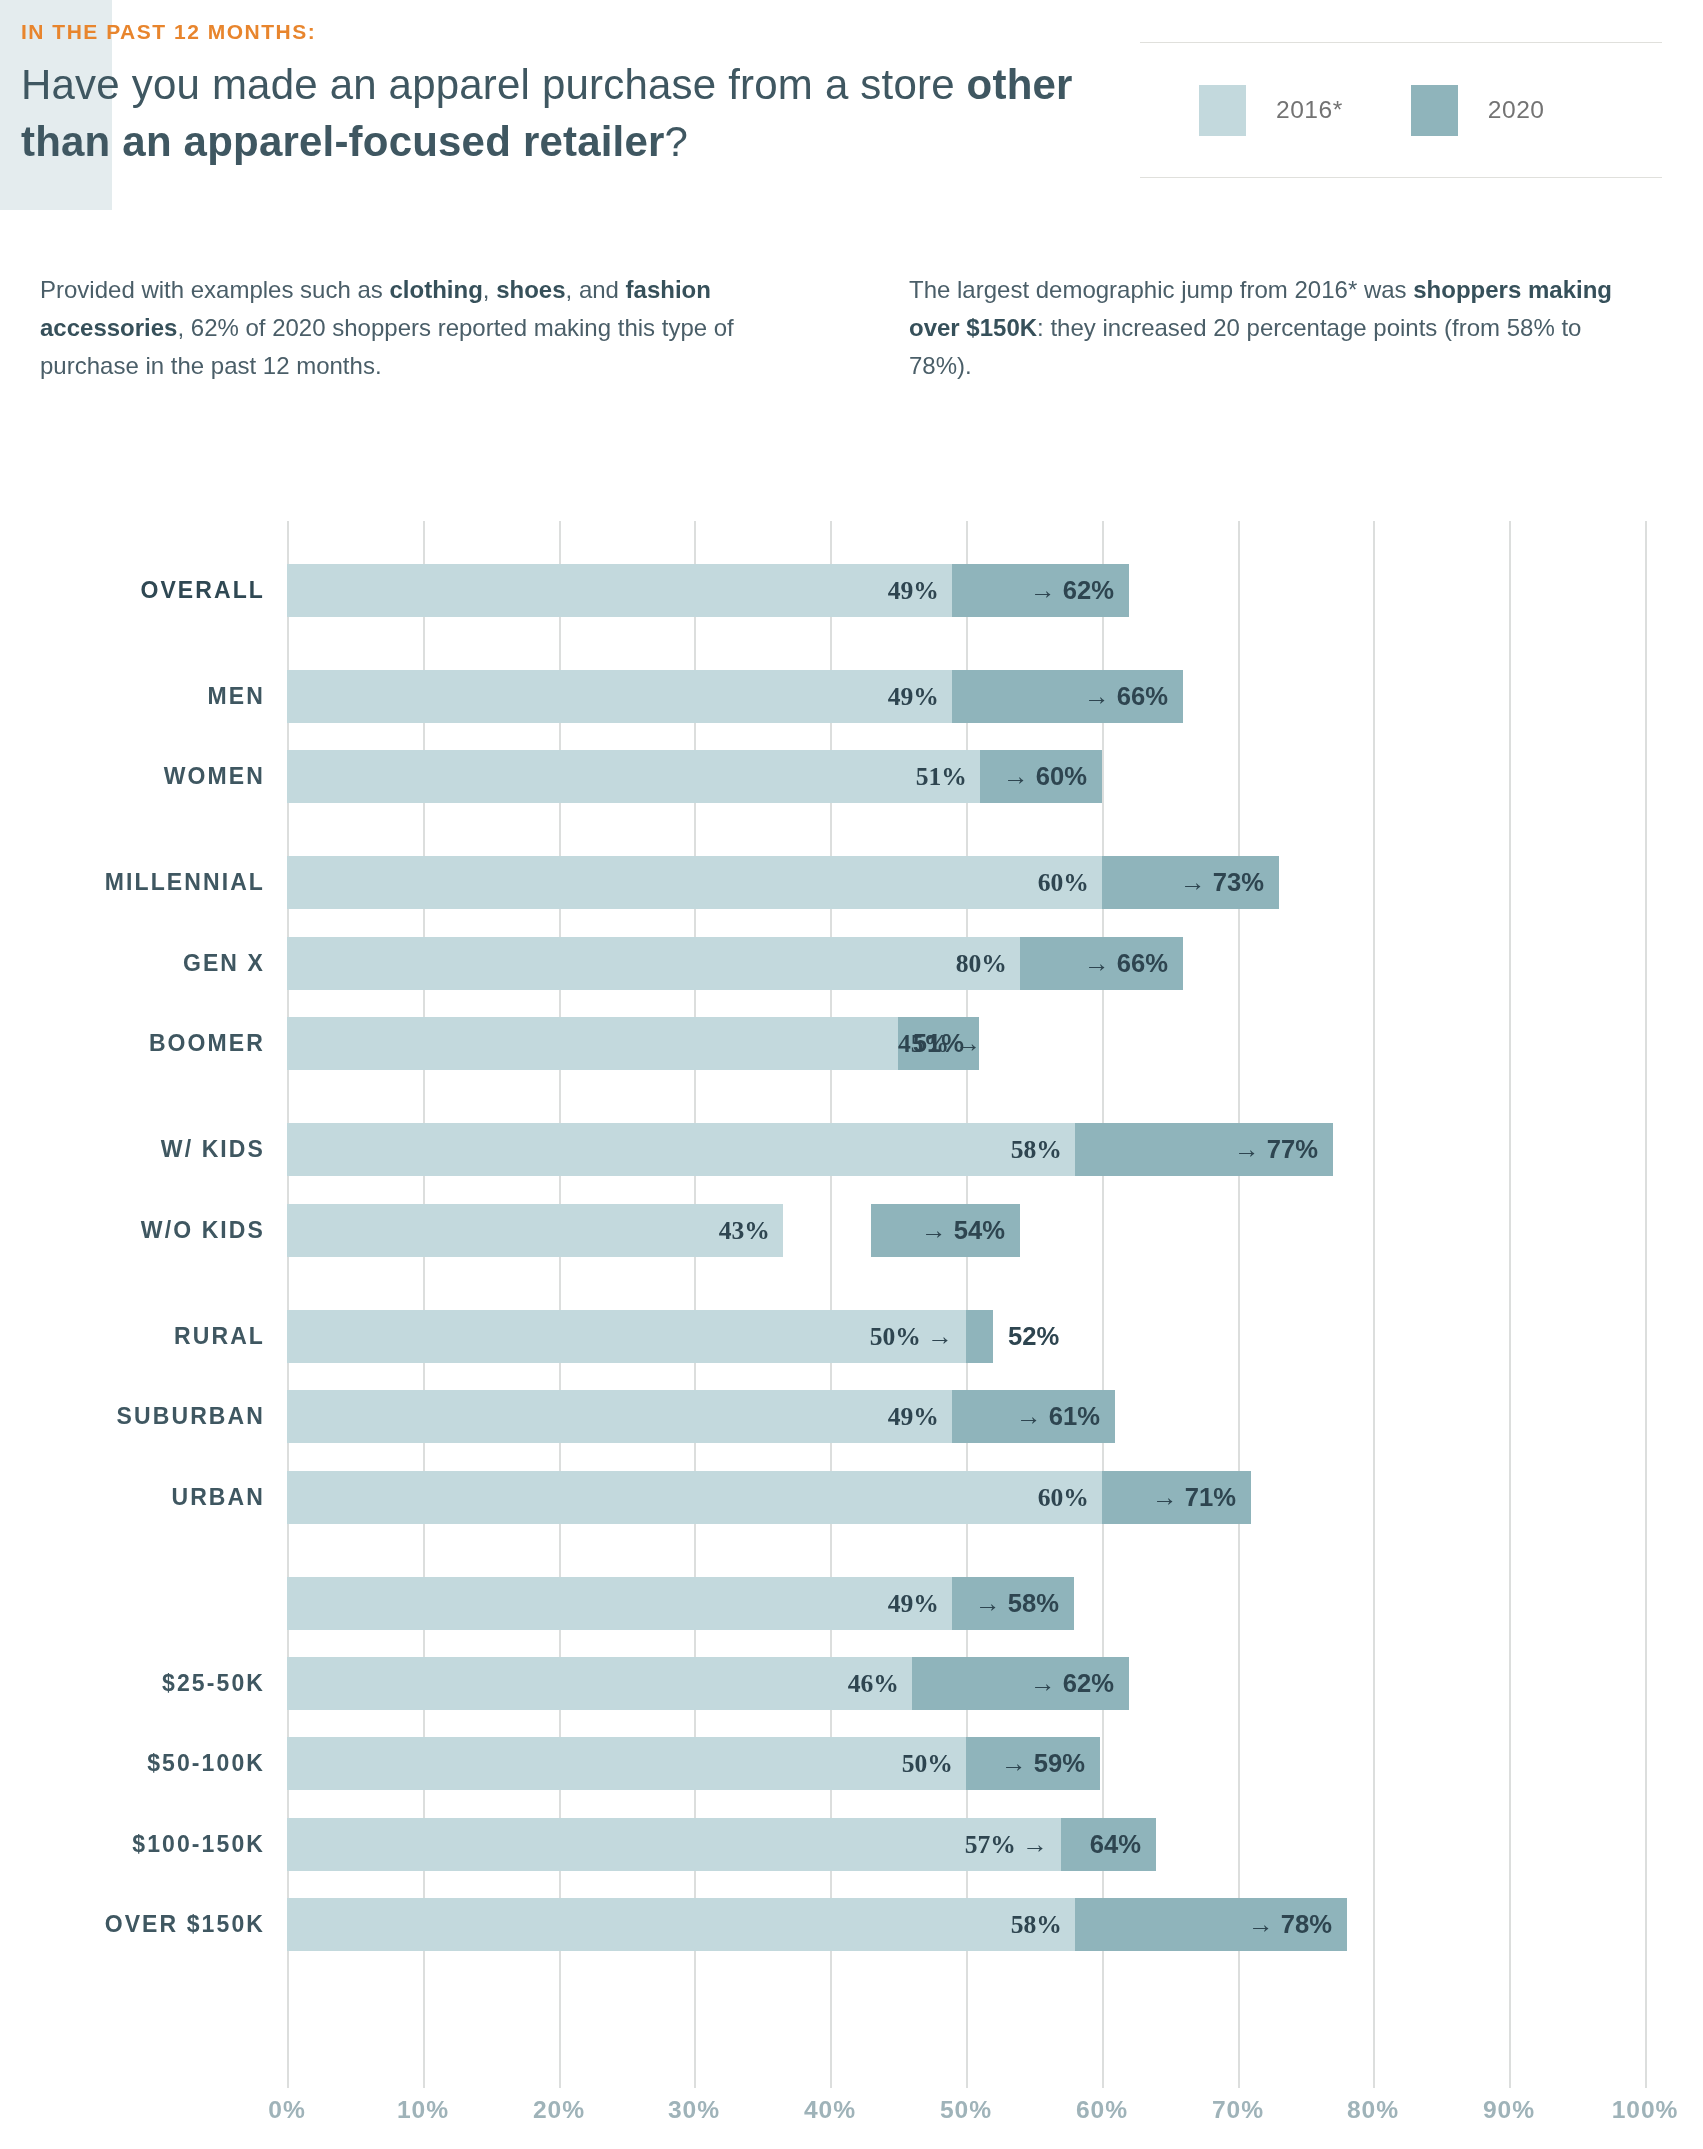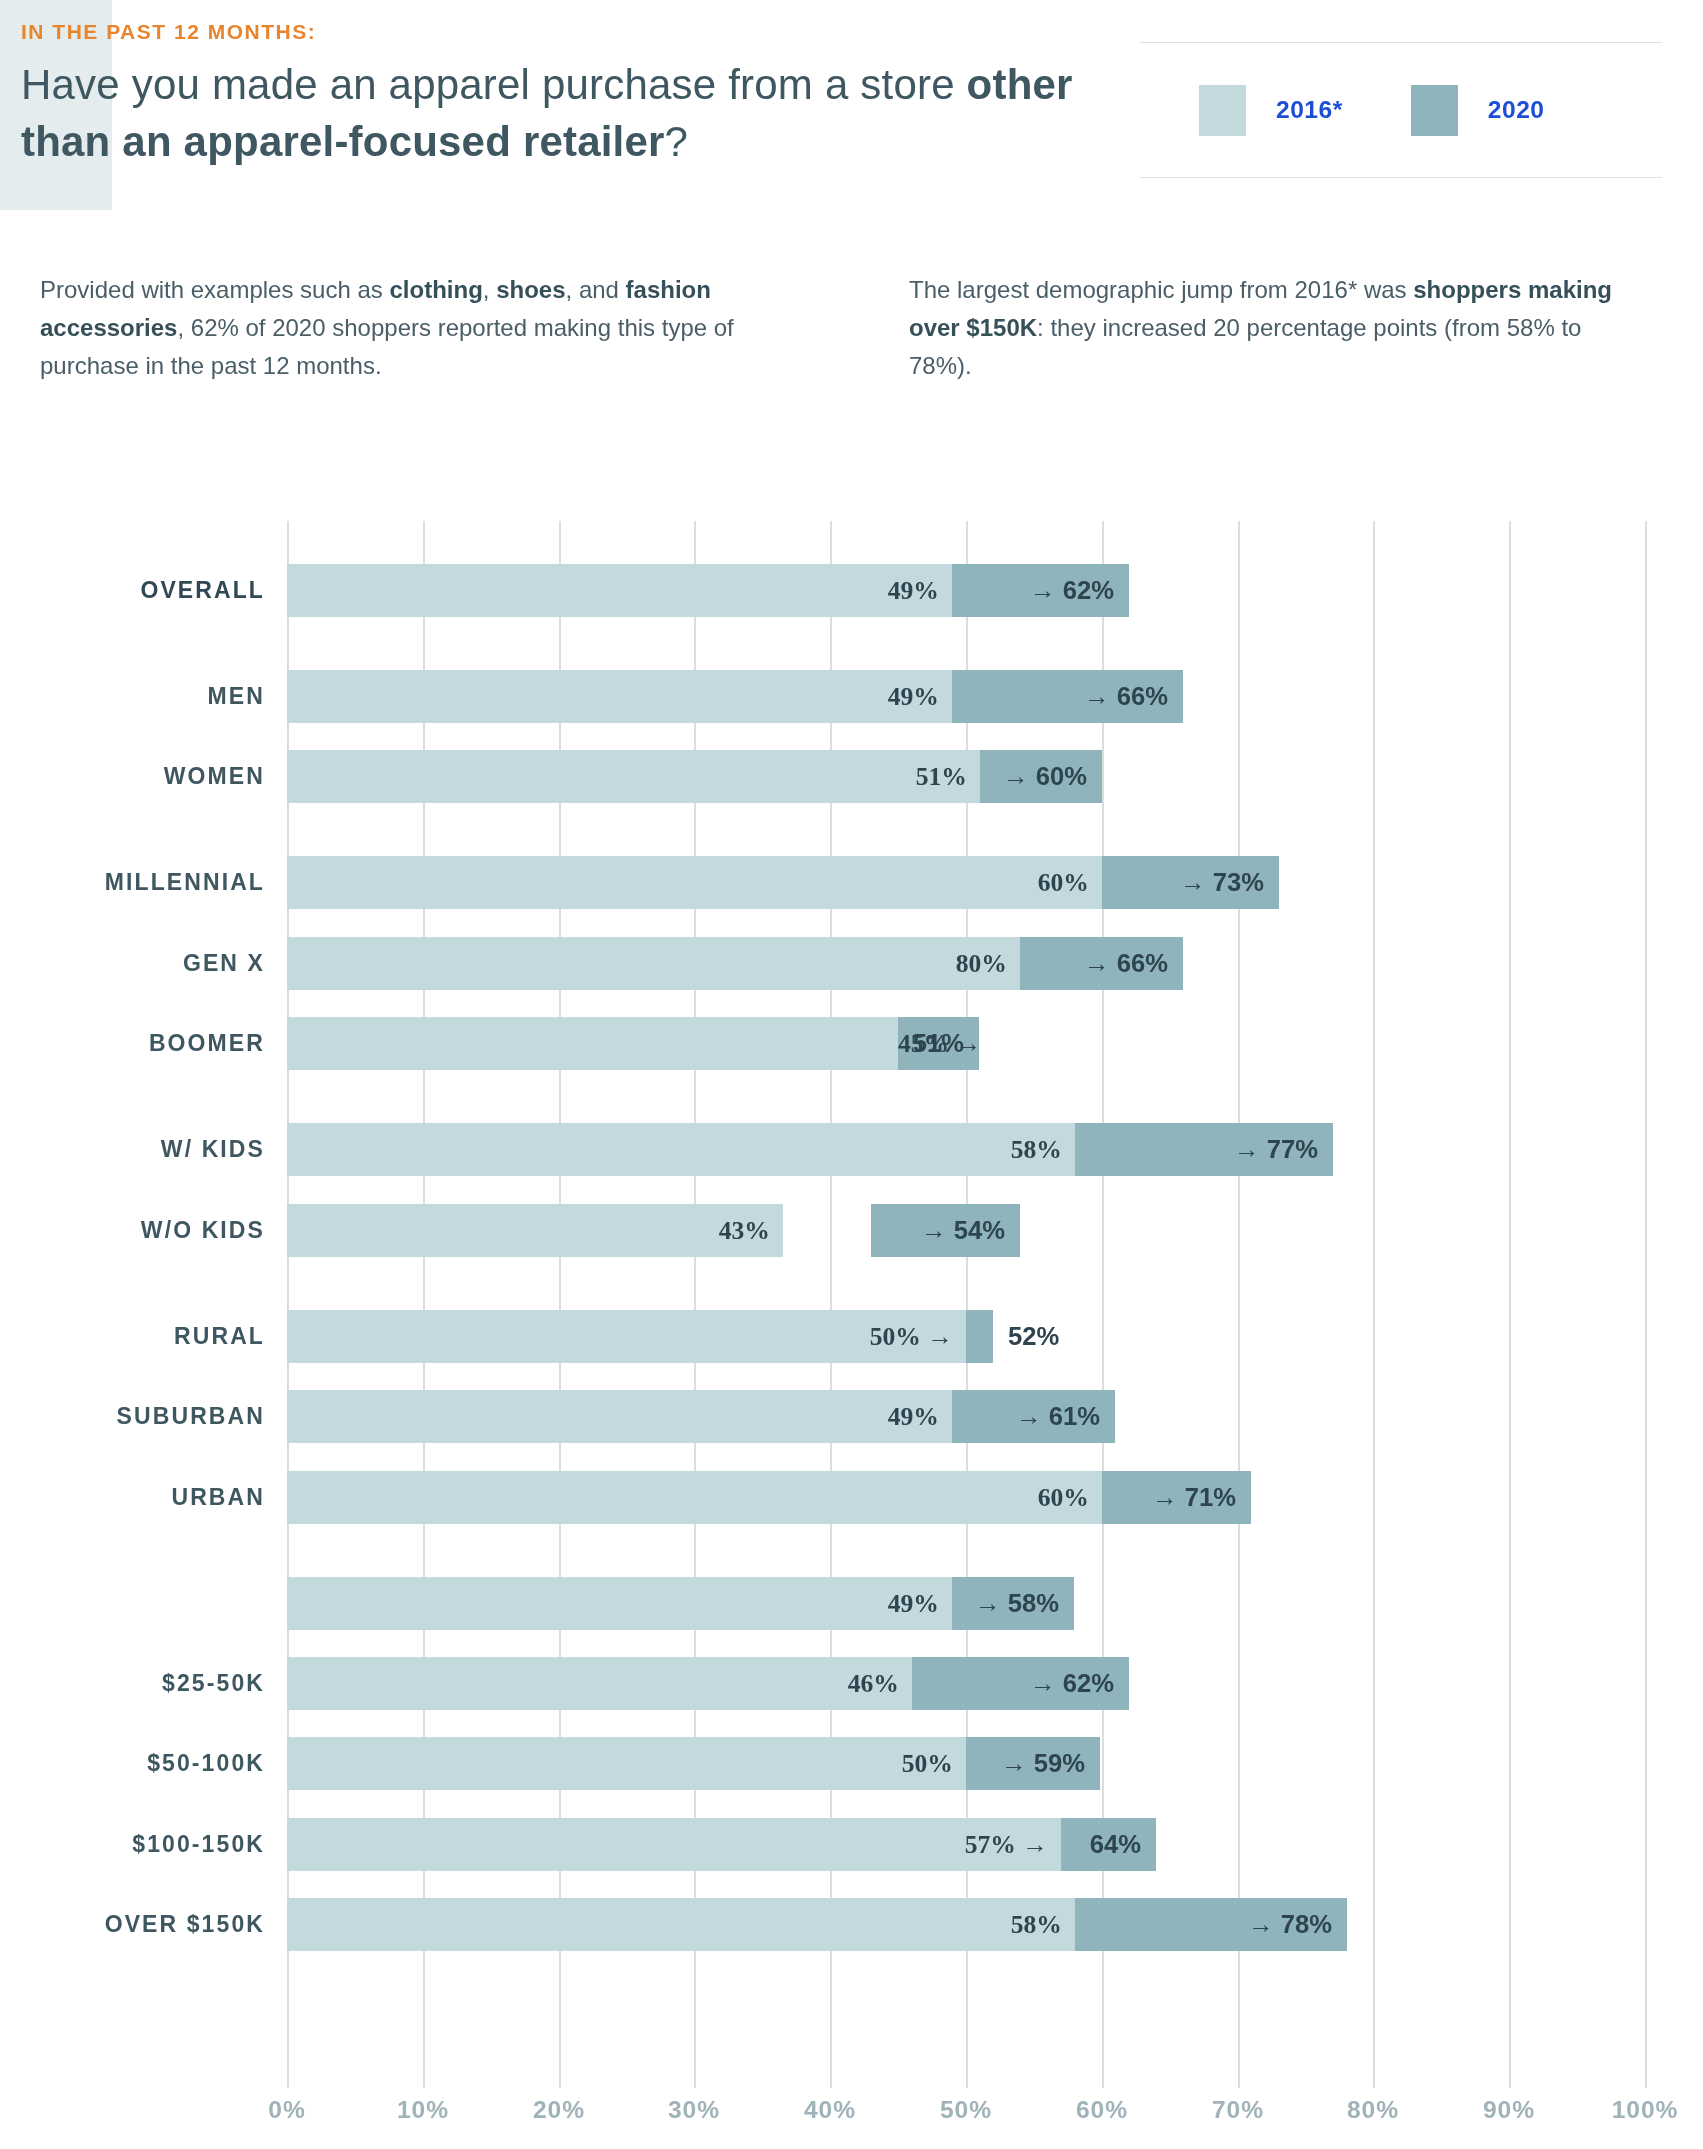--- a/index.html
+++ b/index.html
@@ -64,22 +64,22 @@
   }
   .legend-item:first-child { margin-left: 59px; }
   .legend-swatch {
     width: 47px; height: 51px;
     margin-right: 30px;
   }
   .sw-2016 { background: #c3d9dd; }
   .sw-2020 { background: #8fb4bb; }
   .legend-label {
     font-size: 24.6px;
-    font-weight: bold;
-    color: #1d4ed8;
+    font-weight: normal;
+    color: #737373;
     letter-spacing: 0.5px;
   }
 
   
   .intro {
     position: absolute;
     top: 271px;
     font-size: 24px;
     line-height: 1.58;
     color: #4a5e68;

